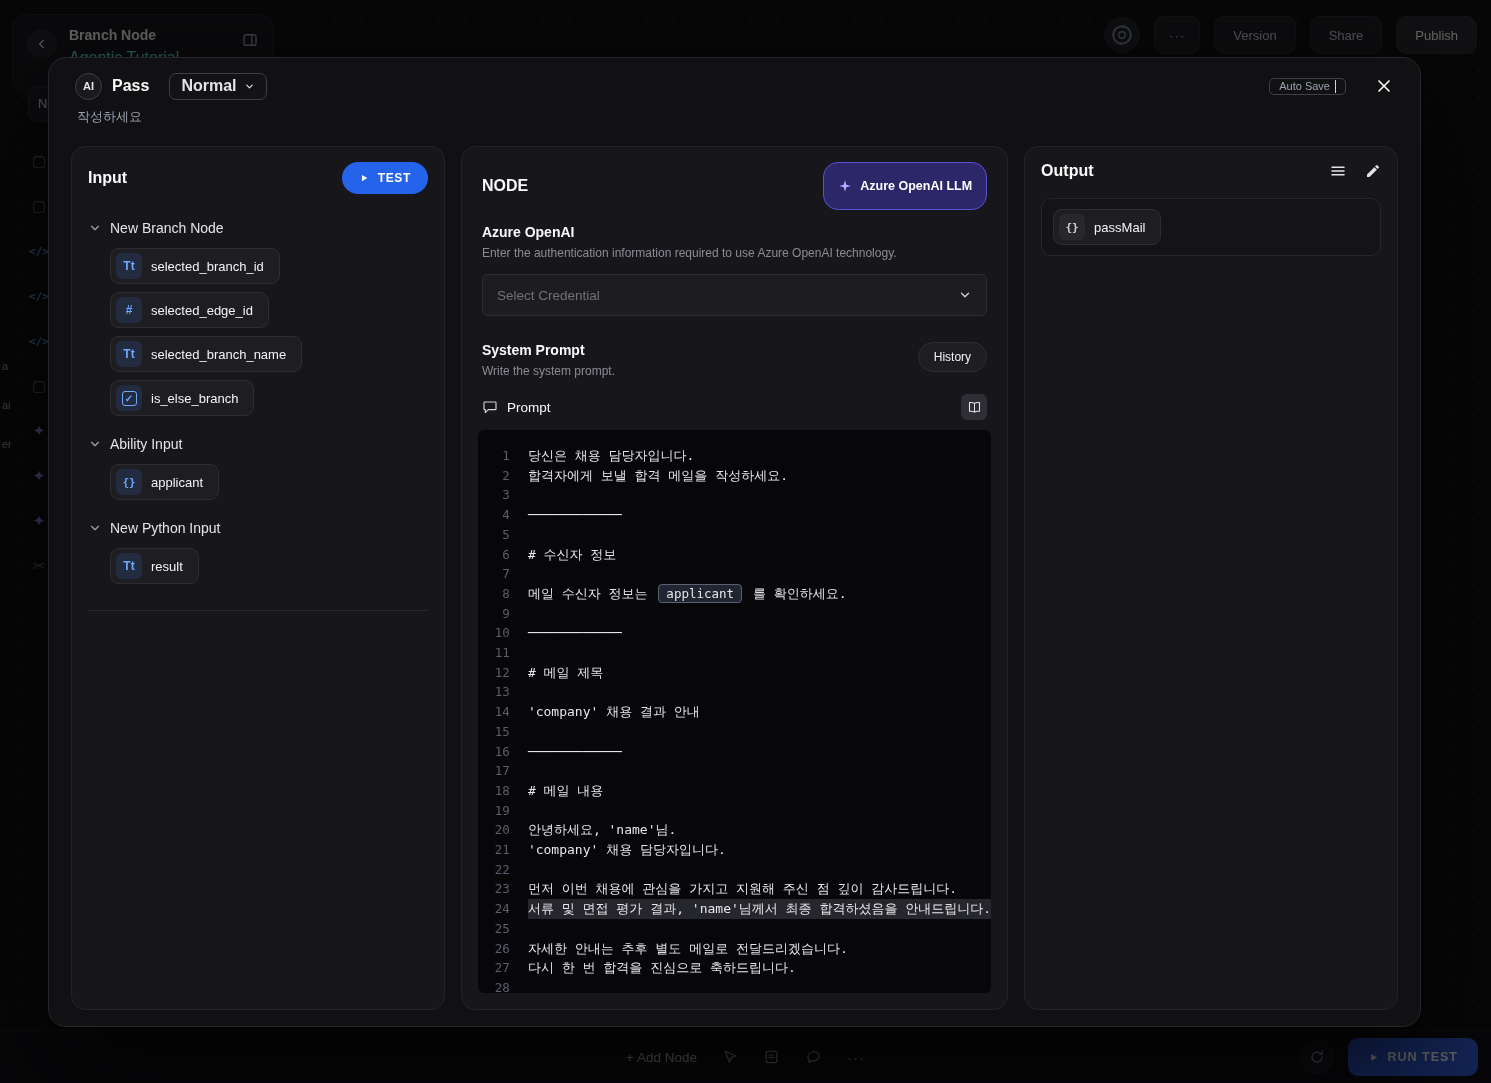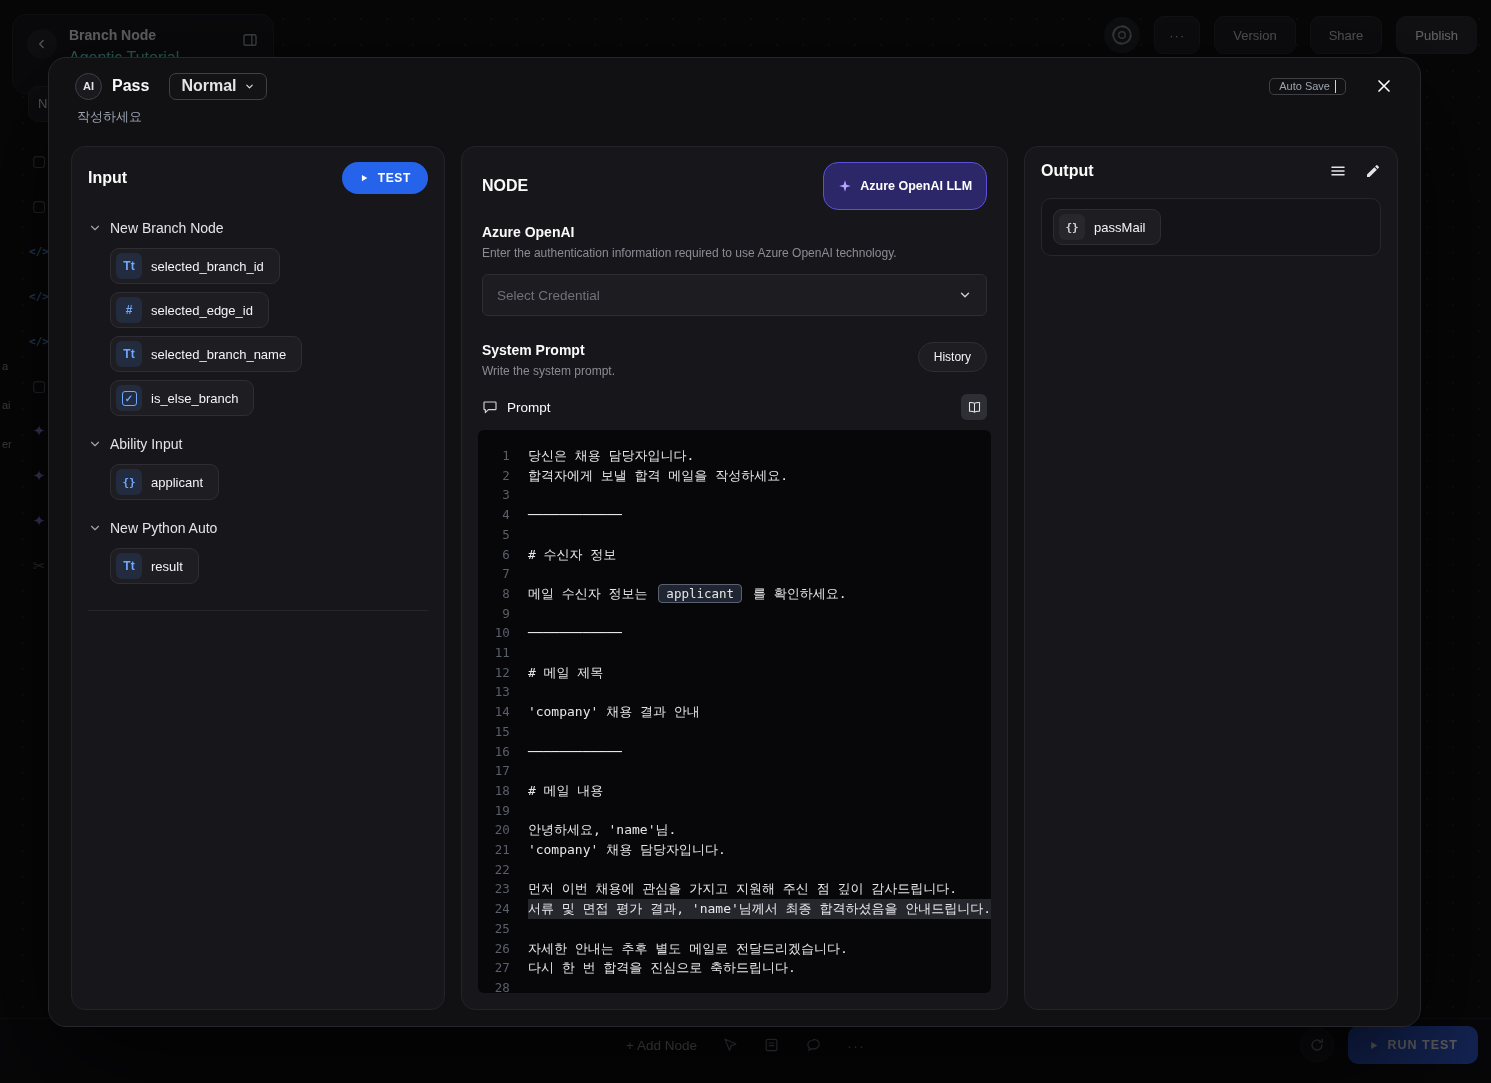--- a/index.html
+++ b/index.html
@@ -34,21 +34,21 @@
     background:#1c1c21; border:1px solid #2c2c31; border-radius:10px;
     font-size:13px; color:#e4e4e7; padding:9px 0 0 9px; }
 
   .side-icons { position:absolute; left:30px; top:152px; display:flex; flex-direction:column; gap:27px; }
   .side-icons .si { width:18px; height:18px; font-size:15px; color:#6b7280;
     display:flex; align-items:center; justify-content:center; }
   .side-icons .si.code { color:#60a5fa; font-size:11px; font-weight:700; font-family:"DejaVu Sans Mono",monospace; }
   .side-icons .si.sparkle { color:#a78bfa; }
   .edge-label { position:absolute; left:2px; font-size:11px; color:#9ca3af; }
 
-  .bottombar { position:absolute; left:0; right:0; bottom:12px; height:53px;
+  .bottombar { position:absolute; left:0; right:0; bottom:0; height:53px;
     background:#0c0c0e; border-top:1px solid #1b1b1f; display:flex; align-items:center; }
   .bb-center { position:absolute; left:50%; transform:translateX(-50%);
     display:flex; align-items:center; gap:24px; color:#9ca3af; }
   .bb-add { color:#d4d4d8; font-size:13.5px; }
   .bb-icon { width:18px; height:18px; display:flex; align-items:center; justify-content:center; }
   .bb-more { font-size:15px; letter-spacing:1px; color:#9ca3af; }
   .bb-right { position:absolute; right:13px; display:flex; align-items:center; gap:14px; }
   .refresh-btn { width:34px; height:34px; border-radius:50%; background:#19191d;
     border:1px solid #2a2a2f; color:#9ca3af; display:flex; align-items:center; justify-content:center; }
   .runtest-btn { height:38px; padding:0 20px; border-radius:10px; background:#2d5bd7;
@@ -336,21 +336,21 @@
                 </div>
               </div>
             </div>
             <div class="group">
               <div class="group-head">
                 <span class="chev">
                   <svg width="14" height="14" viewBox="0 0 24 24">
                     <path d="M6 9l6 6 6-6" fill="none" stroke="currentColor" stroke-width="2" stroke-linecap="round" stroke-linejoin="round"></path>
                   </svg>
                 </span>
-                <span>New Python Auto</span>
+                <span>New Python Input</span>
               </div>
               <div class="items">
                 <div class="var-item">
                   <span class="vicon text">Tt</span>
                   <span class="vlabel">result</span>
                 </div>
               </div>
             </div>
           </div>
         <div class="in-divider"></div>

